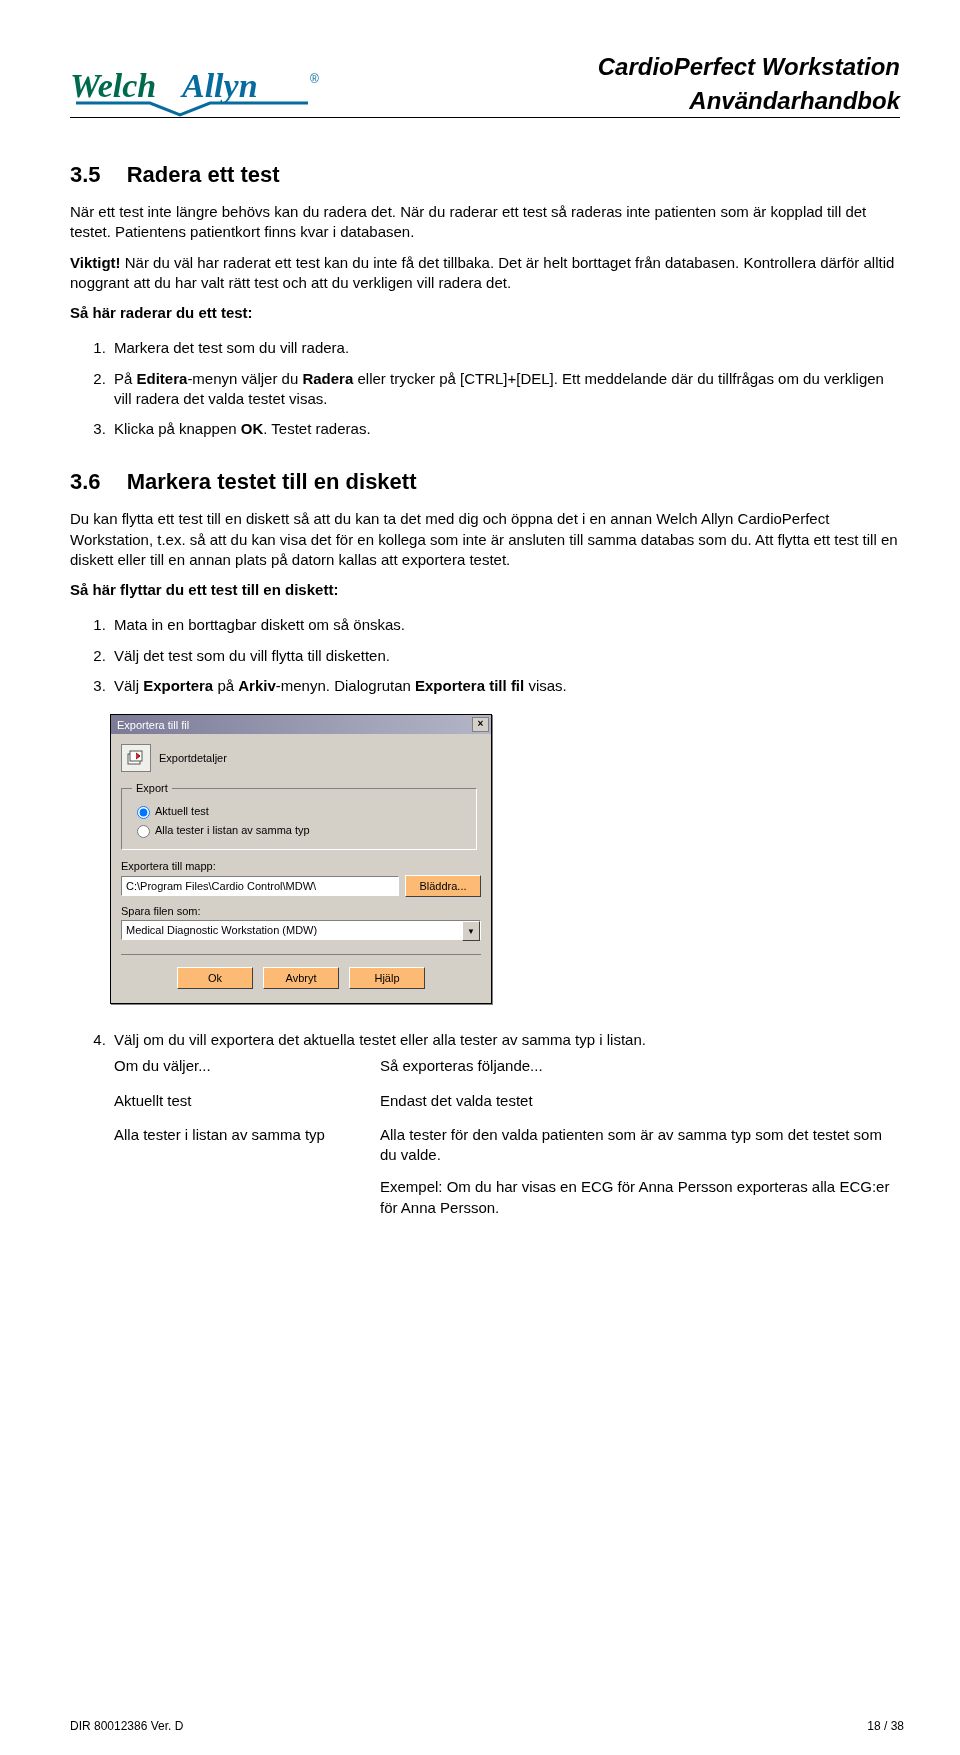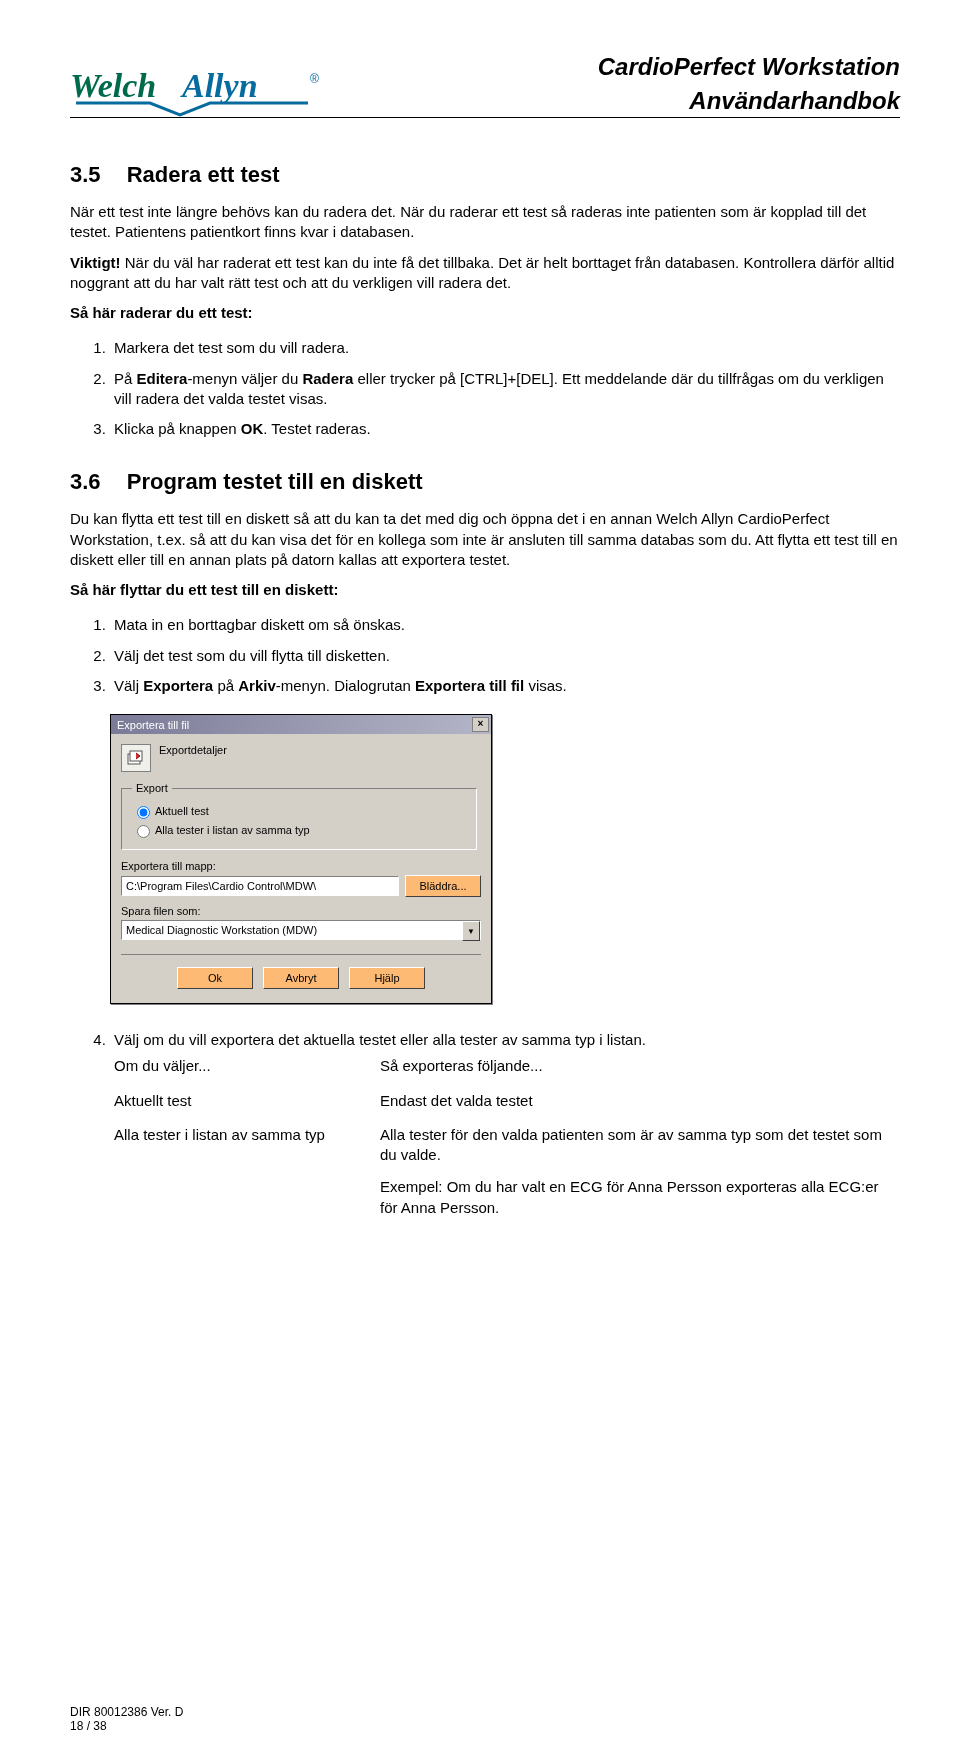--- a/index.html
+++ b/index.html
@@ -69,21 +69,21 @@
     width: 15px; height: 13px;
     background: #d4d0c8;
     border: 1px solid #808080;
     color: #000;
     font-size: 10px;
     line-height: 11px;
     text-align: center;
     font-weight: bold;
   }
   .dlg-body { padding: 10px 10px 14px 10px; }
-  .dlg-row { display: flex; margin-bottom: 10px; }
+  .dlg-row { display: flex; align-items: center; margin-bottom: 10px; }
   .dlg-icon {
     width: 28px; height: 26px;
     border: 1px solid #808080;
     background: #f0f0ea;
     margin-right: 8px;
     display: flex; align-items: center; justify-content: center;
   }
   fieldset.export-group {
     border: 1px solid #fff;
     border-top-color: #808080;
@@ -149,24 +149,23 @@
     grid-template-columns: 250px 1fr;
     column-gap: 16px;
     row-gap: 14px;
     font-size: 15px;
     line-height: 1.35;
     margin-left: 40px;
   }
   .two-col .heavy { font-weight: normal; }
   .footer {
     position: absolute;
-    left: 70px; right: 75px; bottom: 22px;
+    left: 70px; right: 56px; bottom: 22px;
     display: flex; justify-content: space-between;
     font-size: 12px;
-    flex-direction: column;
   }
 </style>
 </head>
 <body>
 
 <div class="page">
 
   <div class="header">
     <div class="logo">
       <svg width="260" height="54" viewBox="0 0 260 54">
@@ -200,21 +199,21 @@
     <li>
       <span>På </span><span class="bold">Editera</span><span>-menyn väljer du </span><span class="bold">Radera</span><span> eller trycker på [CTRL]+[DEL]. Ett meddelande där du tillfrågas om du verkligen vill radera det valda testet visas.</span>
     </li>
     <li>
       <span>Klicka på knappen </span><span class="bold">OK</span><span>. Testet raderas.</span>
     </li>
   </ol>
 
   <h2 class="sec-heading" style="margin-top:30px;">
     <span class="num">3.6</span>
-    <span>Program testet till en diskett</span>
+    <span>Markera testet till en diskett</span>
   </h2>
 
   <p>Du kan flytta ett test till en diskett så att du kan ta det med dig och öppna det i en annan Welch Allyn CardioPerfect Workstation, t.ex. så att du kan visa det för en kollega som inte är ansluten till samma databas som du. Att flytta ett test till en diskett eller till en annan plats på datorn kallas att exportera testet.</p>
 
   <p class="bold">Så här flyttar du ett test till en diskett:</p>
 
   <ol class="steps">
     <li>Mata in en borttagbar diskett om så önskas.</li>
     <li>Välj det test som du vill flytta till disketten.</li>
     <li>
@@ -277,21 +276,21 @@
       <div class="two-col" style="margin-left:0; margin-top:6px;">
         <div class="heavy">Om du väljer...</div>
         <div class="heavy">Så exporteras följande...</div>
 
         <div class="heavy">Aktuellt test</div>
         <div>Endast det valda testet</div>
 
         <div class="heavy">Alla tester i listan av samma typ</div>
         <div>
           <div>Alla tester för den valda patienten som är av samma typ som det testet som du valde.</div>
-          <div style="margin-top:12px;">Exempel: Om du har valt en ECG för Anna Persson exporteras alla ECG:er för Anna Persson.</div>
+          <div style="margin-top:12px;">Exempel: Om du har visas en ECG för Anna Persson exporteras alla ECG:er för Anna Persson.</div>
         </div>
       </div>
     </li>
   </ol>
 
   <div class="footer">
     <span>DIR 80012386 Ver. D</span>
     <span>18  / 38</span>
   </div>
 

